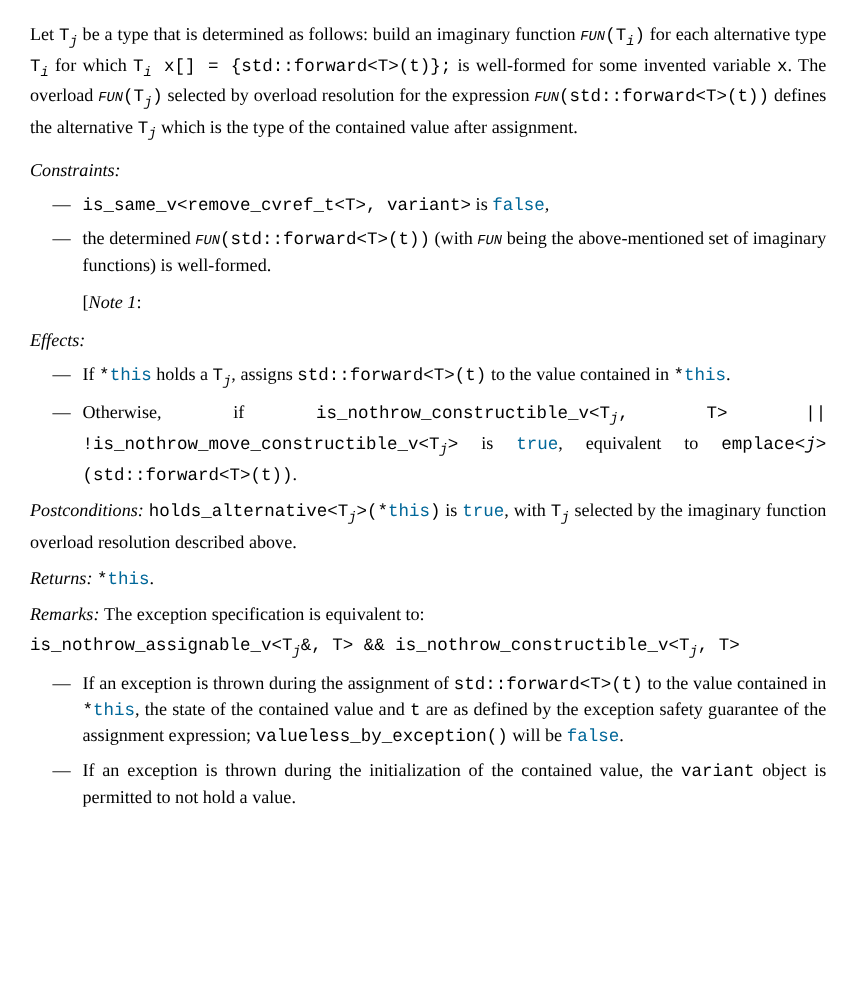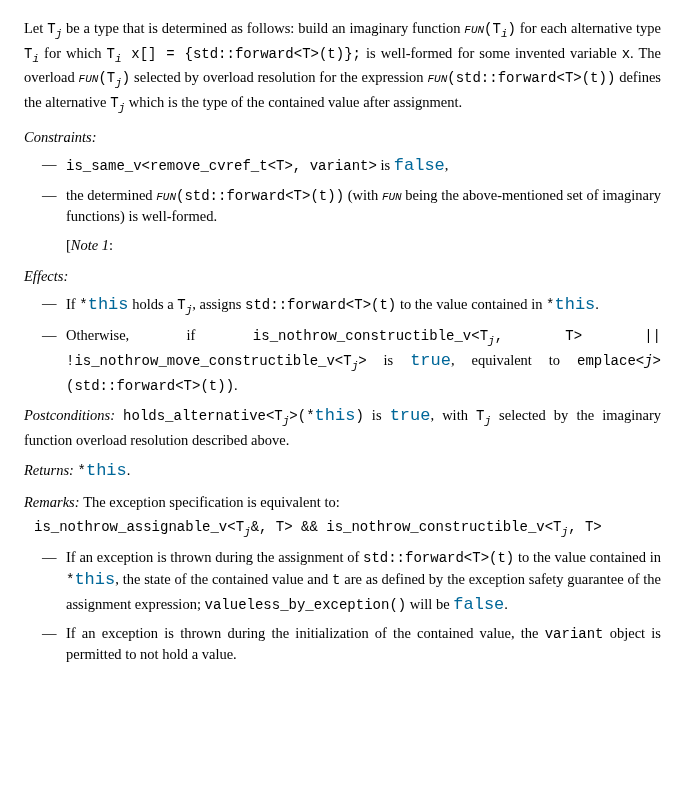--- a/index.html
+++ b/index.html
@@ -13,21 +13,21 @@
     box-sizing: border-box;
     background: #fff;
   }
   .code {
     font-family: 'Courier New', monospace;
     font-size: 14px;
     color: #000;
   }
   .kw {
     font-family: 'Courier New', monospace;
-    font-size: 17px;
+    font-size: 14px;
     color: #006799;
   }
   .fn {
     font-family: 'Courier New', monospace;
     font-size: 11px;
     font-style: italic;
     color: #000;
   }
   .str {
     font-family: 'Courier New', monospace;
@@ -104,21 +104,21 @@
   <i>Postconditions: </i><span class="code"><span>holds_alternative&lt;T</span><sub>j</sub><span>&gt;(*</span><span class="kw">this</span><span>)</span></span><span> is </span><span class="kw">true</span><span>, with </span><span class="code"><span>T</span><sub>j</sub></span><span> selected by the imaginary function overload resolution described above.</span>
 </p>
 
 <p class="para">
   <i>Returns: </i><span class="code"><span>*</span><span class="kw">this</span></span><span>.</span>
 </p>
 
 <p class="para" style="margin-bottom:4px">
   <i>Remarks: </i><span>The exception specification is equivalent to:</span>
 </p>
-<div class="code" style="margin:0 0 6px 10px">
+<div class="code" style="margin:0 0 6px 0">
   <span>is_nothrow_assignable_v&lt;T</span><sub>j</sub><span>&amp;, T&gt; &amp;&amp; is_nothrow_constructible_v&lt;T</span><sub>j</sub><span>, T&gt;</span>
 </div>
 <ul class="dash">
   <li>
     <span>If an exception is thrown during the assignment of </span><span class="code">std::forward&lt;T&gt;(t)</span><span> to the value contained in </span><span class="code">*<span class="kw">this</span></span><span>, the state of the contained value and </span><span class="code">t</span><span> are as defined by the exception safety guarantee of the assignment expression; </span><span class="code">valueless_by_exception()</span><span> will be </span><span class="kw">false</span><span>.</span>
   </li>
   <li>
     <span>If an exception is thrown during the initialization of the contained value, the </span><span class="code">variant</span><span> object is permitted to not hold a value.</span>
   </li>
 </ul>

